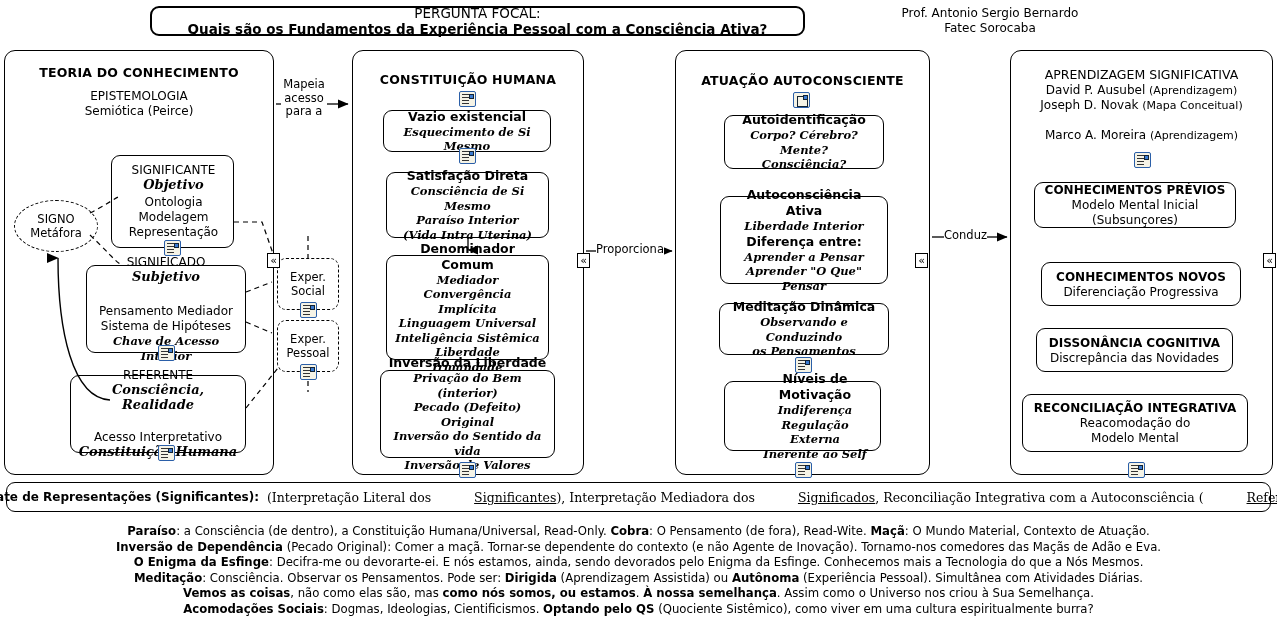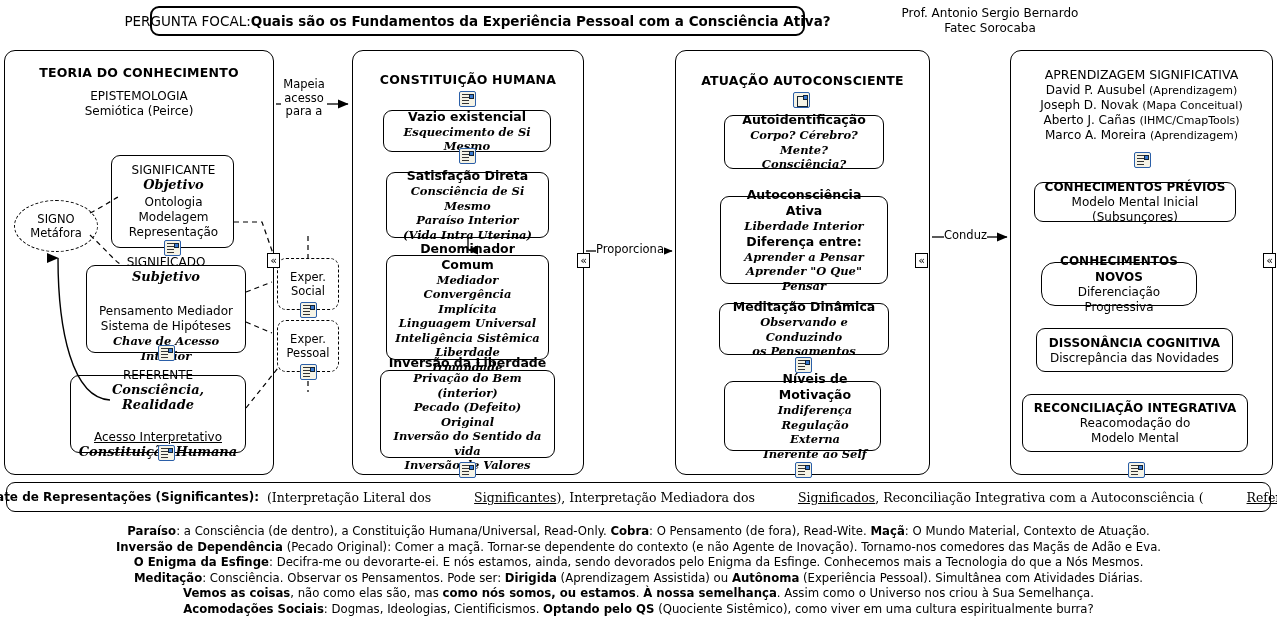--- a/index.html
+++ b/index.html
@@ -13,20 +13,21 @@
     overflow:hidden;
     font-size:11px;
   }
   
   #header { position:absolute; left:0; top:0; width:1277px; height:44px; }
   #focal-box {
     position:absolute; left:150px; top:6px; width:655px; height:30px;
     border:2px solid #000; border-radius:9px; background:#fff;
     display:flex; align-items:center; justify-content:center;
     white-space:nowrap;
+    flex-direction:column;
   }
   #focal-box .lbl { font-size:13.5px; }
   #focal-box .q { font-size:13.5px; font-weight:bold; }
   #author {
     position:absolute; left:845px; top:6px; width:290px;
     text-align:center; font-size:12px; line-height:15px;
   }
   
   .col {
     position:absolute; top:50px; height:425px;
@@ -208,21 +209,21 @@
   <div class="it">Chave de Acesso Interior</div>
 </div>
 <div class="res-icon" style="left:158px; top:345px;">
     <i></i>
     <b></b>
   </div>
 
 <div class="node" style="left:70px; top:375px; width:176px; height:78px;">
   <div class="tn">REFERENTE</div>
   <div class="it" style="font-size:13px;">Consciência, Realidade</div>
-  <div class="tn" style="margin-top:18px;text-decoration:underline;">Acesso Interpretativo</div>
+  <div class="tn" style="margin-top:18px;">Acesso Interpretativo</div>
   <div class="it" style="font-size:13px;">Constituição Humana</div>
 </div>
 <div class="res-icon" style="left:158px; top:445px;">
     <i></i>
     <b></b>
   </div>
 
 <div class="dashed" style="left:277px; top:258px; width:62px; height:52px;">
   <div>Exper.</div>
   <div>Social</div>
@@ -348,41 +349,37 @@
 <div class="col" id="col4">
   <div class="col-sub" style="top:16px; font-size:12.5px;">APRENDIZAGEM SIGNIFICATIVA</div>
   <div class="col-sub" style="top:32px;">
     <span>David P. Ausubel</span>
     <span class="it" style="font-size:11px;">(Aprendizagem)</span>
   </div>
   <div class="col-sub" style="top:47px;">
     <span>Joseph D. Novak</span>
     <span class="it" style="font-size:11px;">(Mapa Conceitual)</span>
   </div>
-  <div class="col-sub" style="top:62px;">
-    <span>Aberto J. Cañas</span>
-    <span class="it" style="font-size:11px;">(IHMC/CmapTools)</span>
-  </div>
   <div class="col-sub" style="top:77px;">
     <span>Marco A. Moreira</span>
     <span class="it" style="font-size:11px;">(Aprendizagem)</span>
   </div>
 </div>
 <div class="res-icon" style="left:1134px; top:152px;">
     <i></i>
     <b></b>
   </div>
 
-<div class="node" style="left:1034px; top:182px; width:202px; height:40px;">
+<div class="node" style="left:1034px; top:182px; width:202px; height:46px;">
   <div class="t" style="font-size:12px;">CONHECIMENTOS PRÉVIOS</div>
   <div class="tn">Modelo Mental Inicial</div>
   <div class="tn">(Subsunçores)</div>
 </div>
 
-<div class="node" style="left:1041px; top:262px; width:156px; height:44px;border-radius:14px;">
+<div class="node" style="left:1041px; top:262px; width:200px; height:44px;">
   <div class="t" style="font-size:12px;">CONHECIMENTOS NOVOS</div>
   <div class="tn">Diferenciação Progressiva</div>
 </div>
 
 <div class="node" style="left:1036px; top:328px; width:197px; height:44px;">
   <div class="t" style="font-size:12px;">DISSONÂNCIA COGNITIVA</div>
   <div class="tn">Discrepância das Novidades</div>
 </div>
 
 <div class="node" style="left:1022px; top:394px; width:226px; height:58px;">

